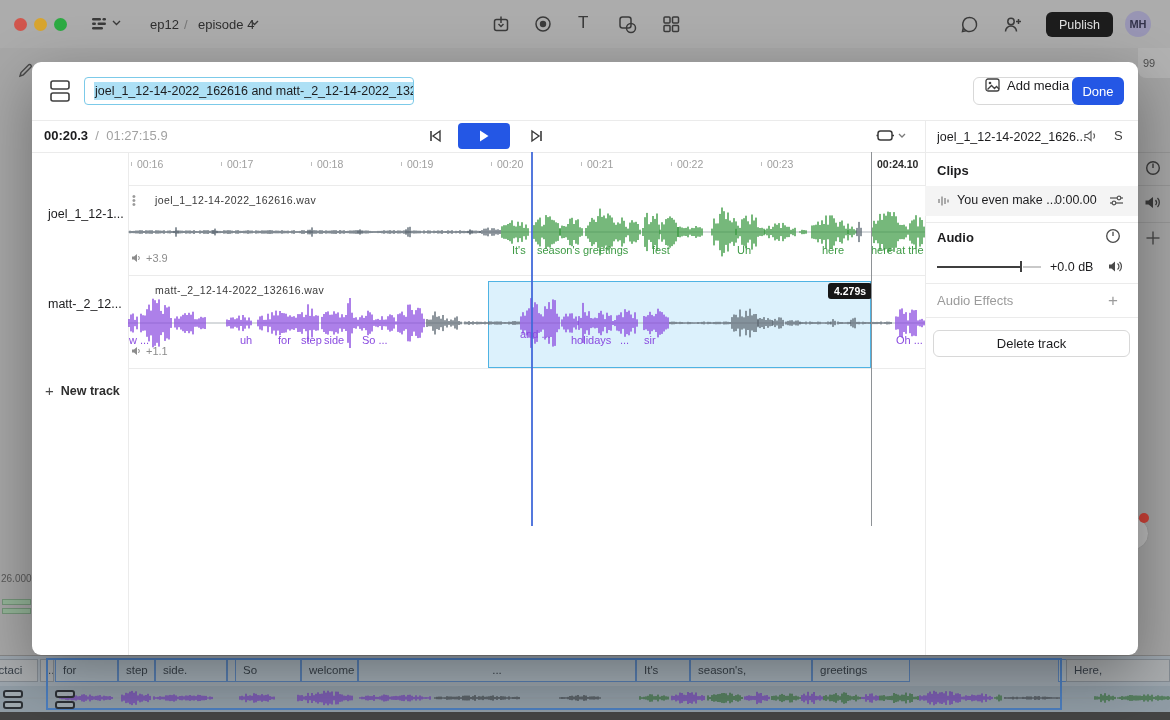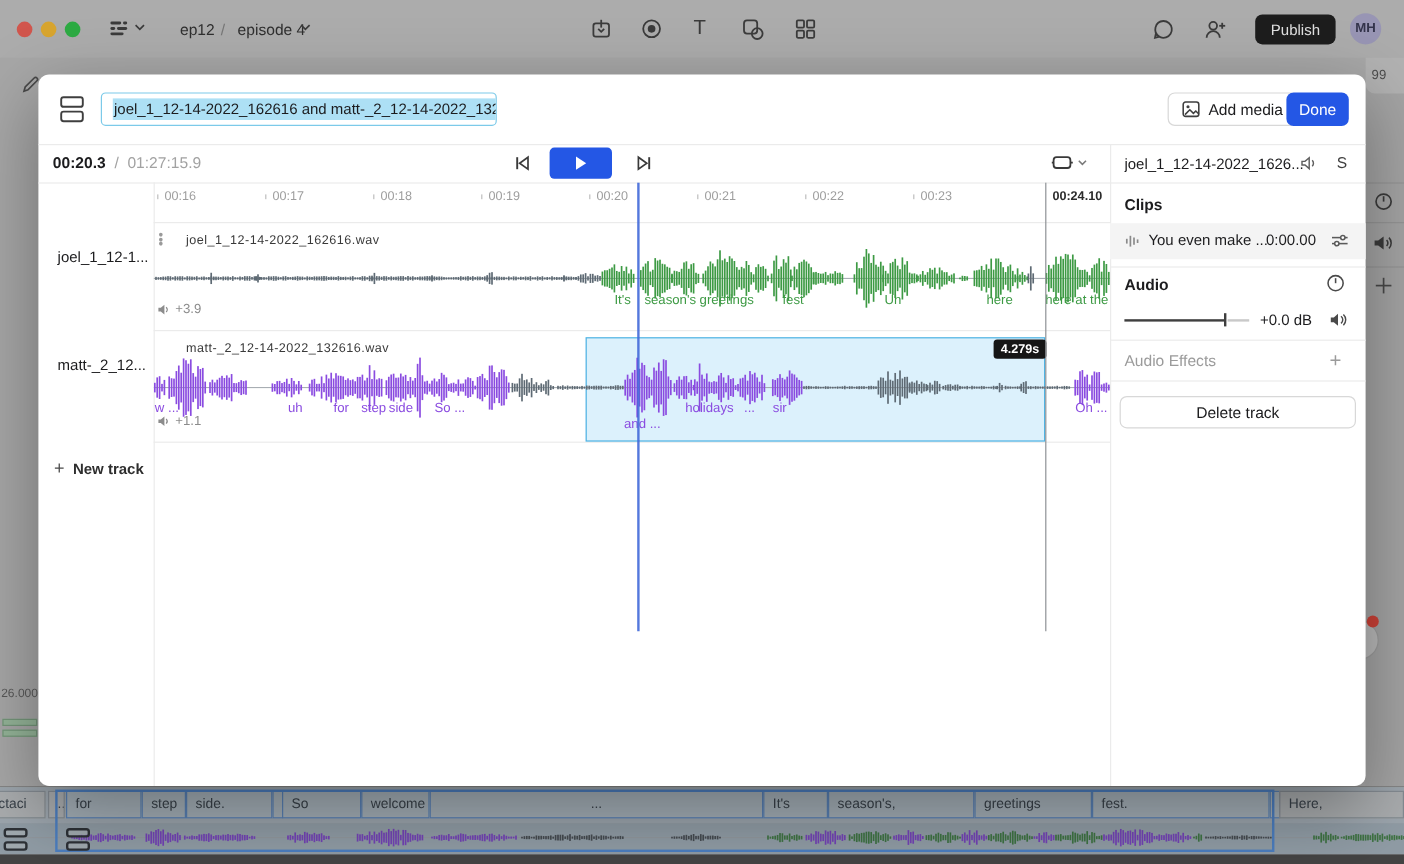--- a/index.html
+++ b/index.html
@@ -32,21 +32,21 @@
   .handlepair div{position:absolute;left:0;width:20px;height:8px;border:2px solid #2c3036;border-radius:3px;background:rgba(230,230,230,0.25);}
   
   .modal{position:absolute;left:32px;top:62px;width:1106px;height:593px;background:#ffffff;
     border-radius:9px;box-shadow:0 20px 60px rgba(0,0,0,0.35);}
   .hline{position:absolute;height:1px;background:#ebebeb;}
   .vline{position:absolute;width:1px;background:#ebebeb;}
   .titlebox{position:absolute;left:52px;top:15px;width:330px;height:28px;border:1.5px solid #7ccae9;
     border-radius:4px;display:flex;align-items:center;padding:0 9px;font-size:12.5px;color:#1c1c1e;white-space:nowrap;overflow:hidden;}
   .titlebox .hl{background:#ade0f5;padding:2px 1px;}
   .btn-outline{position:absolute;height:28px;border:1px solid #d8d8d8;border-radius:6px;background:#fff;
-    display:flex;align-items:center;gap:7px;padding:0 11px;font-size:13px;color:#1c1c1e;}
+    display:flex;gap:7px;padding:0 11px;font-size:13px;color:#1c1c1e;}
   .btn-primary{position:absolute;height:28px;border-radius:6px;background:#2457e5;color:#fff;
     display:flex;align-items:center;justify-content:center;font-size:13px;}
   .timebox{position:absolute;left:12px;top:66px;font-size:13px;color:#a2a2a2;}
   .timebox b{color:#1c1c1e;font-weight:700;}
   .playbtn{position:absolute;left:426px;top:61px;width:52px;height:26px;background:#2457e5;border-radius:4px;
     display:flex;align-items:center;justify-content:center;}
   .tl-left{position:absolute;left:0;top:90px;width:96px;height:503px;}
   .tl-left .tname{position:absolute;left:16px;font-size:12.5px;color:#1c1c1e;white-space:nowrap;}
   .newtrack{position:absolute;left:13px;top:230px;font-size:12.5px;font-weight:700;color:#2e2e2e;display:flex;gap:7px;align-items:center;}
   .newtrack .plus{font-weight:400;font-size:15px;color:#4a4a4a;}
@@ -200,21 +200,20 @@
       <div class="wbox" style="left: 55px; width: 63px;">for</div>
       <div class="wbox" style="left: 118px; width: 37px;">step</div>
       <div class="wbox" style="left: 155px; width: 72px;">side.</div>
       <div class="wbox" style="left: 227px; width: 8px;">.</div>
       <div class="wbox" style="left: 235px; width: 66px;">So</div>
       <div class="wbox" style="left: 301px; width: 57px;">welcome</div>
       <div class="wbox dots" style="left: 358px; width: 278px;">...</div>
       <div class="wbox" style="left: 636px; width: 54px;">It's</div>
       <div class="wbox" style="left: 690px; width: 122px;">season's,</div>
       <div class="wbox" style="left: 812px; width: 98px;">greetings</div>
-      <div class="wbox" style="left: 910px; width: 148px;">fest.</div>
       <div class="wbox" style="left: 1058px; width: 8px;">.</div>
       <div class="wbox out" style="left: 1066px; width: 104px;">Here,</div>
     </div>
   <div class="botwave">
     <svg id="botwave-svg" width="1170" height="26">
         <line x1="0" x2="1170" y1="12" y2="12" stroke="#9ba2a8" stroke-width="0.8"></line>
         <rect x="59.3" y="11.3" width="1.4" height="1.4" fill="#7a44c4"></rect>
         <rect x="61.3" y="10.8" width="1.4" height="2.5" fill="#7a44c4"></rect>
         <rect x="63.3" y="10.7" width="1.4" height="2.5" fill="#7a44c4"></rect>
         <rect x="65.3" y="10.0" width="1.4" height="3.9" fill="#7a44c4"></rect>
@@ -1596,21 +1595,21 @@
           <rect x="793.3" y="43.9" width="1.4" height="8.3" fill="#8a4be0"></rect>
           <rect x="795.3" y="45.5" width="1.4" height="4.9" fill="#8a4be0"></rect>
         </svg>
       <div id="words1" class="abs" style="left:0;top:0;width:797px;height:0;">
           <span class="word" style="left: 1px; top: 182px; color: rgb(138, 75, 224);">w ...</span>
           <span class="word" style="left: 112px; top: 182px; color: rgb(138, 75, 224);">uh</span>
           <span class="word" style="left: 150px; top: 182px; color: rgb(138, 75, 224);">for</span>
           <span class="word" style="left: 173px; top: 182px; color: rgb(138, 75, 224);">step</span>
           <span class="word" style="left: 196px; top: 182px; color: rgb(138, 75, 224);">side</span>
           <span class="word" style="left: 234px; top: 182px; color: rgb(138, 75, 224);">So ...</span>
-          <span class="word" style="left: 392px; top: 196px; color: rgb(138, 75, 224);">and ...</span>
+          <span class="word" style="left: 392px; top: 176px; color: rgb(138, 75, 224);">and ...</span>
           <span class="word" style="left: 443px; top: 182px; color: rgb(138, 75, 224);">holidays</span>
           <span class="word" style="left: 492px; top: 182px; color: rgb(138, 75, 224);">...</span>
           <span class="word" style="left: 516px; top: 182px; color: rgb(138, 75, 224);">sir</span>
           <span class="word" style="left: 768px; top: 182px; color: rgb(138, 75, 224); text-align: right;">Oh ...</span>
         </div>
       <div class="sel-chip" style="left:700px;top:131px;">4.279s</div>
       <div class="gain" style="left:3px;top:193px;">
         <svg width="11" height="10" viewBox="0 0 11 10">
             <path d="M1 3.5 h2 L6 1 v8 L3 6.5 h-2 z" fill="#8c8c8c"></path>
             <path d="M7.5 3 a3 3 0 0 1 0 4" fill="none" stroke="#8c8c8c" stroke-width="1"></path>

